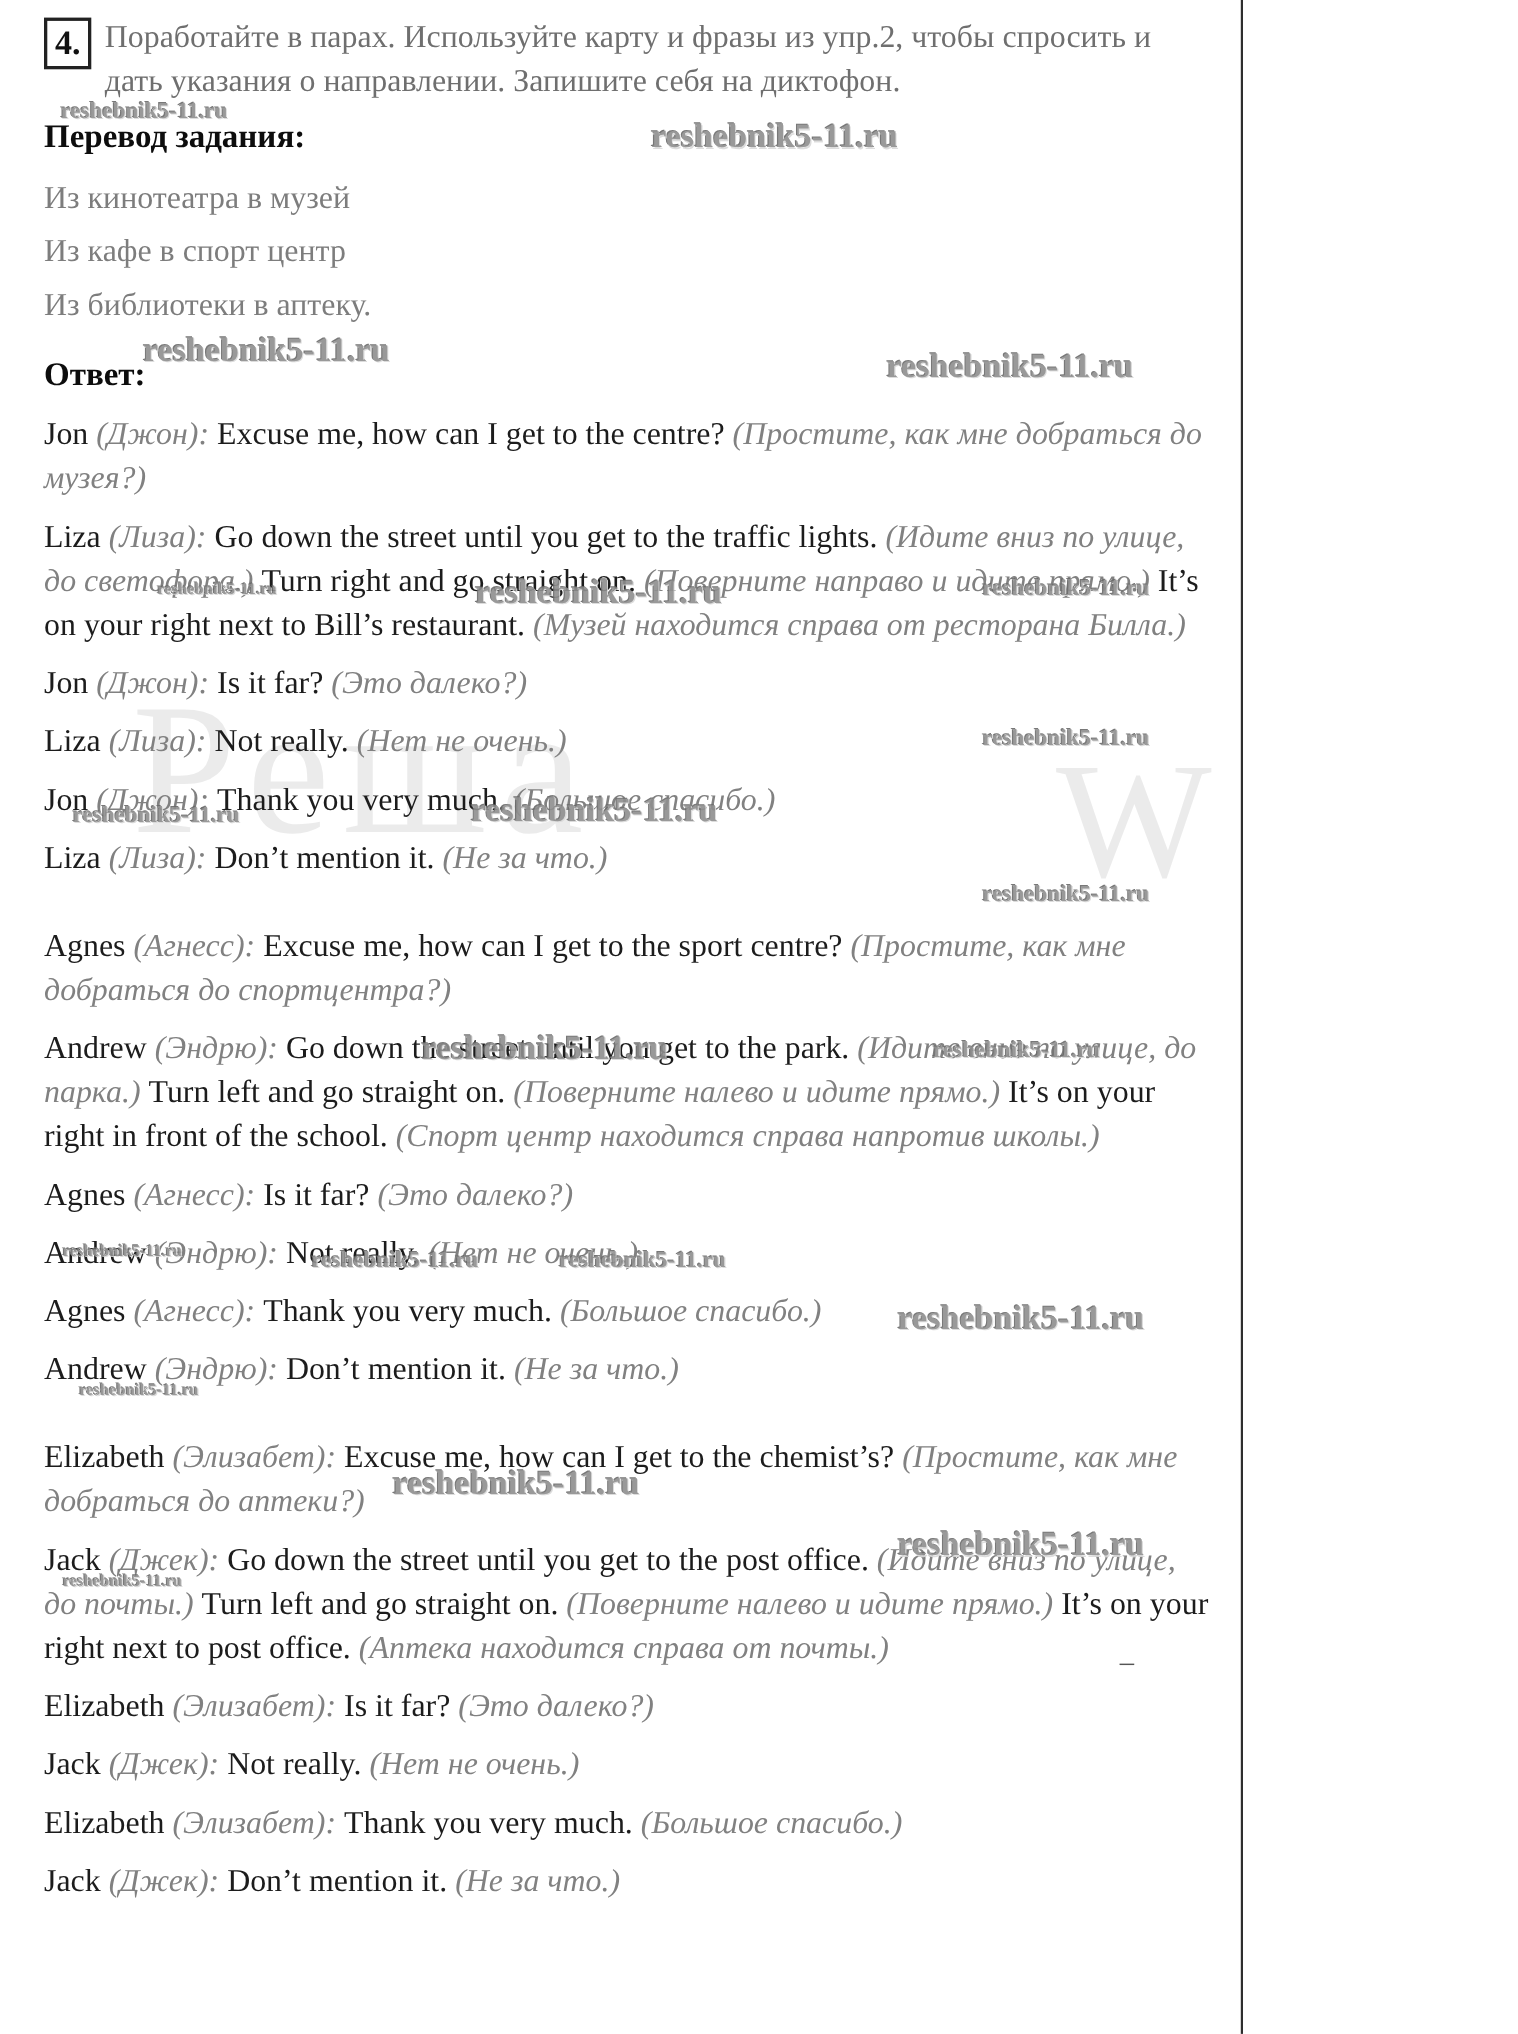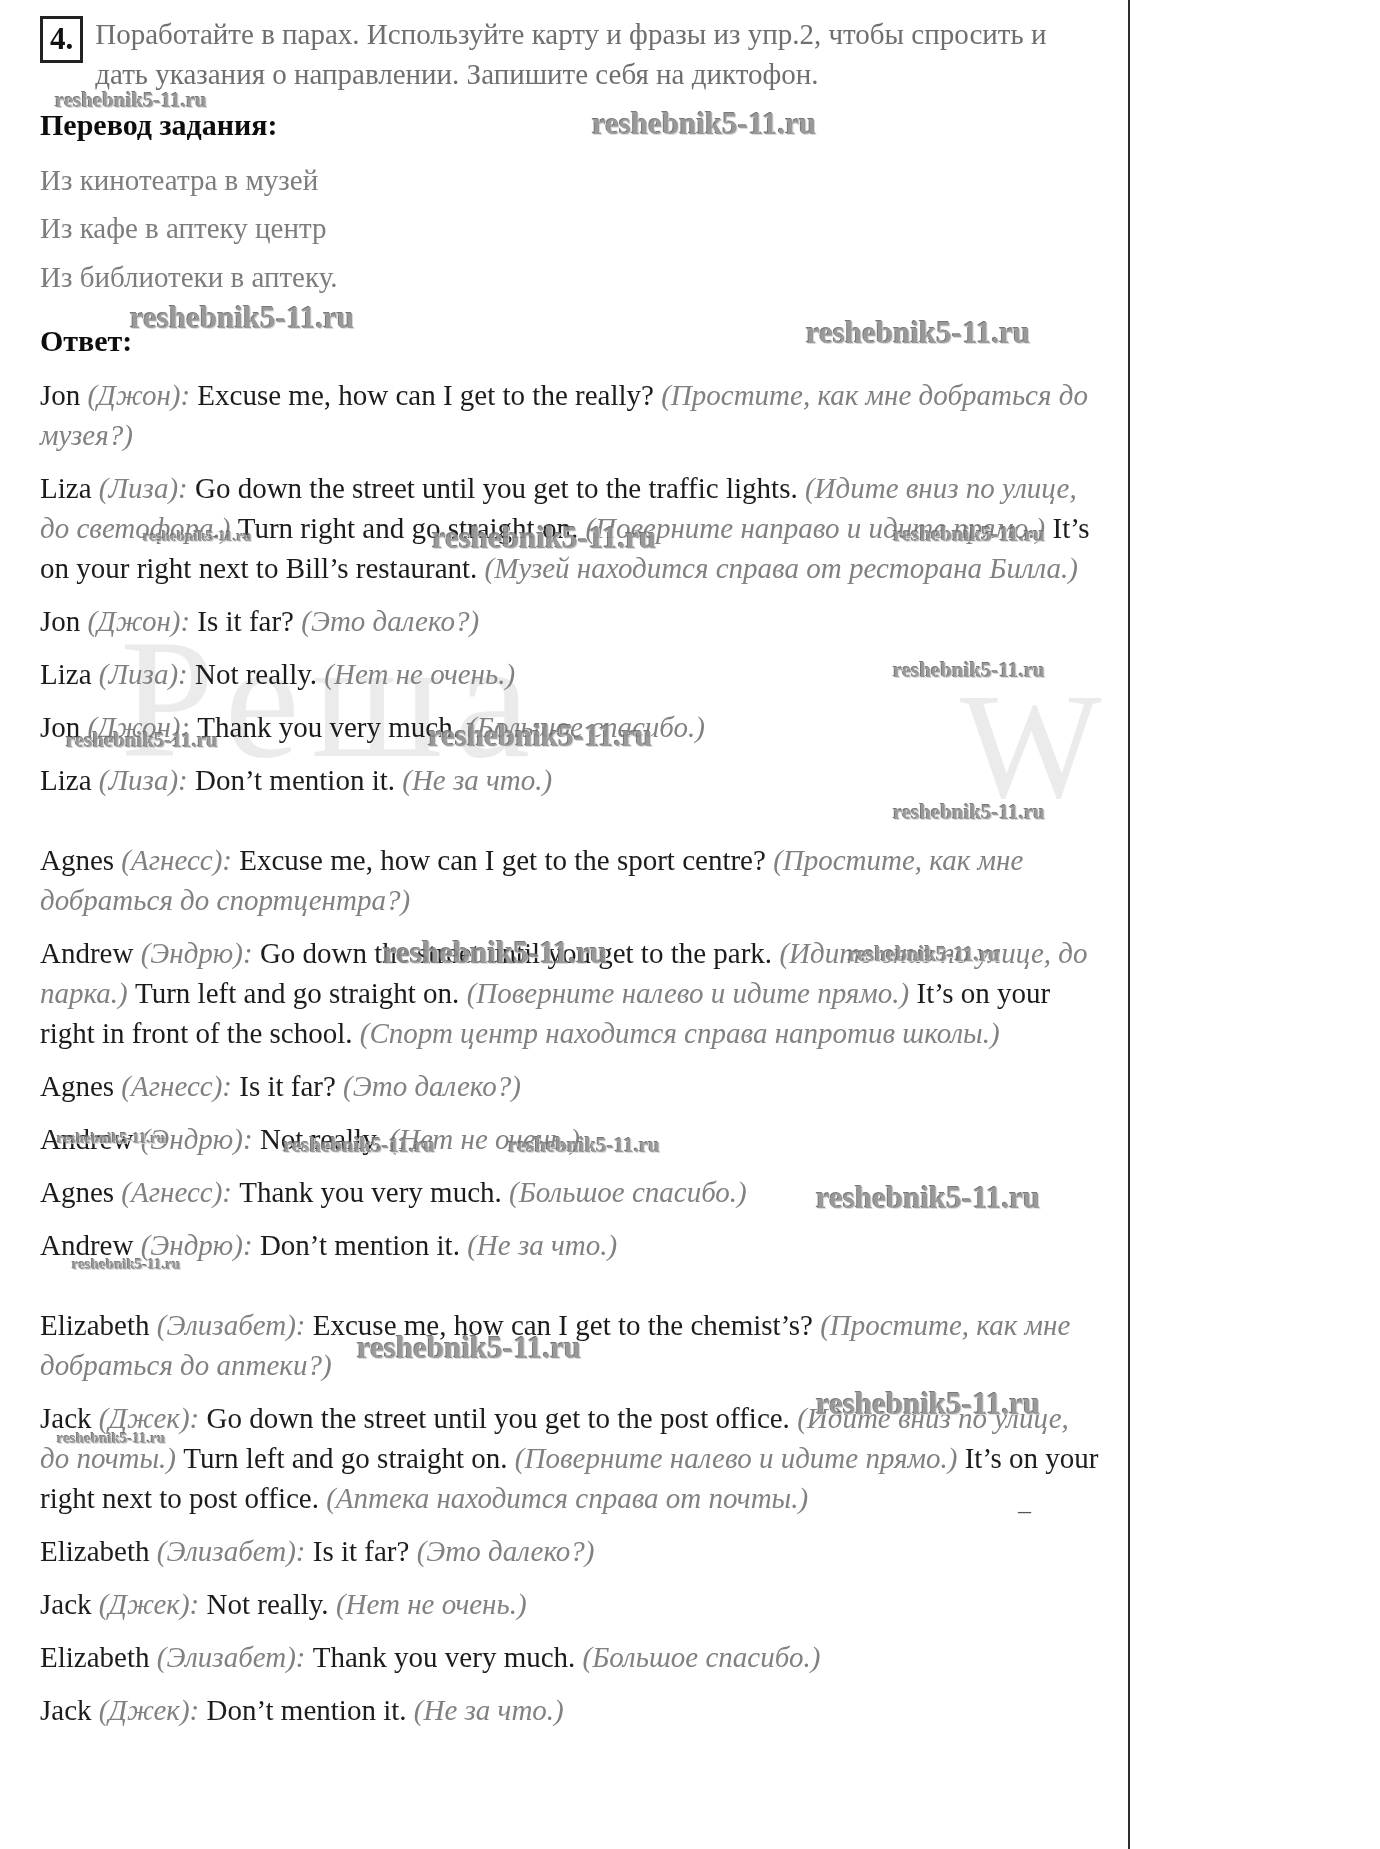--- a/index.html
+++ b/index.html
@@ -98,28 +98,28 @@
 
     <div class="task-header">
       <span class="task-num-box">4.</span>
       <span>Поработайте в парах. Используйте карту и фразы из упр.2, чтобы спросить и дать указания о направлении. Запишите себя на диктофон.</span>
     </div>
 
     <h2 class="sec-heading first">Перевод задания:</h2>
 
     <div id="translation-lines">
         <p class="translation-line">Из кинотеатра в музей</p>
-        <p class="translation-line">Из кафе в аптеку центр</p>
+        <p class="translation-line">Из кафе в спорт центр</p>
         <p class="translation-line">Из библиотеки в аптеку.</p>
       </div>
 
     <h2 class="sec-heading">Ответ:</h2>
 
     <div id="dialog">
-        <p class="dialog-line"><span class="en">Jon </span><span class="ru">(Джон): </span><span class="en">Excuse me, how can I get to the really? </span><span class="ru">(Простите, как мне добраться до музея?)</span></p>
+        <p class="dialog-line"><span class="en">Jon </span><span class="ru">(Джон): </span><span class="en">Excuse me, how can I get to the centre? </span><span class="ru">(Простите, как мне добраться до музея?)</span></p>
         <p class="dialog-line"><span class="en">Liza </span><span class="ru">(Лиза): </span><span class="en">Go down the street until you get to the traffic lights. </span><span class="ru">(Идите вниз по улице, до светофора.) </span><span class="en">Turn right and go straight on. </span><span class="ru">(Поверните направо и идите прямо.) </span><span class="en">It’s on your right next to Bill’s restaurant. </span><span class="ru">(Музей находится справа от ресторана Билла.)</span></p>
         <p class="dialog-line"><span class="en">Jon </span><span class="ru">(Джон): </span><span class="en">Is it far? </span><span class="ru">(Это далеко?)</span></p>
         <p class="dialog-line"><span class="en">Liza </span><span class="ru">(Лиза): </span><span class="en">Not really. </span><span class="ru">(Нет не очень.)</span></p>
         <p class="dialog-line"><span class="en">Jon </span><span class="ru">(Джон): </span><span class="en">Thank you very much. </span><span class="ru">(Большое спасибо.)</span></p>
         <p class="dialog-line"><span class="en">Liza </span><span class="ru">(Лиза): </span><span class="en">Don’t mention it. </span><span class="ru">(Не за что.)</span></p>
         <p class="dialog-line group-start"><span class="en">Agnes </span><span class="ru">(Агнесс): </span><span class="en">Excuse me, how can I get to the sport centre? </span><span class="ru">(Простите, как мне добраться до спортцентра?)</span></p>
         <p class="dialog-line"><span class="en">Andrew </span><span class="ru">(Эндрю): </span><span class="en">Go down the street until you get to the park. </span><span class="ru">(Идите вниз по улице, до парка.) </span><span class="en">Turn left and go straight on. </span><span class="ru">(Поверните налево и идите прямо.) </span><span class="en">It’s on your right in front of the school. </span><span class="ru">(Спорт центр находится справа напротив школы.)</span></p>
         <p class="dialog-line"><span class="en">Agnes </span><span class="ru">(Агнесс): </span><span class="en">Is it far? </span><span class="ru">(Это далеко?)</span></p>
         <p class="dialog-line"><span class="en">Andrew </span><span class="ru">(Эндрю): </span><span class="en">Not really. </span><span class="ru">(Нет не очень.)</span></p>
         <p class="dialog-line"><span class="en">Agnes </span><span class="ru">(Агнесс): </span><span class="en">Thank you very much. </span><span class="ru">(Большое спасибо.)</span></p>

